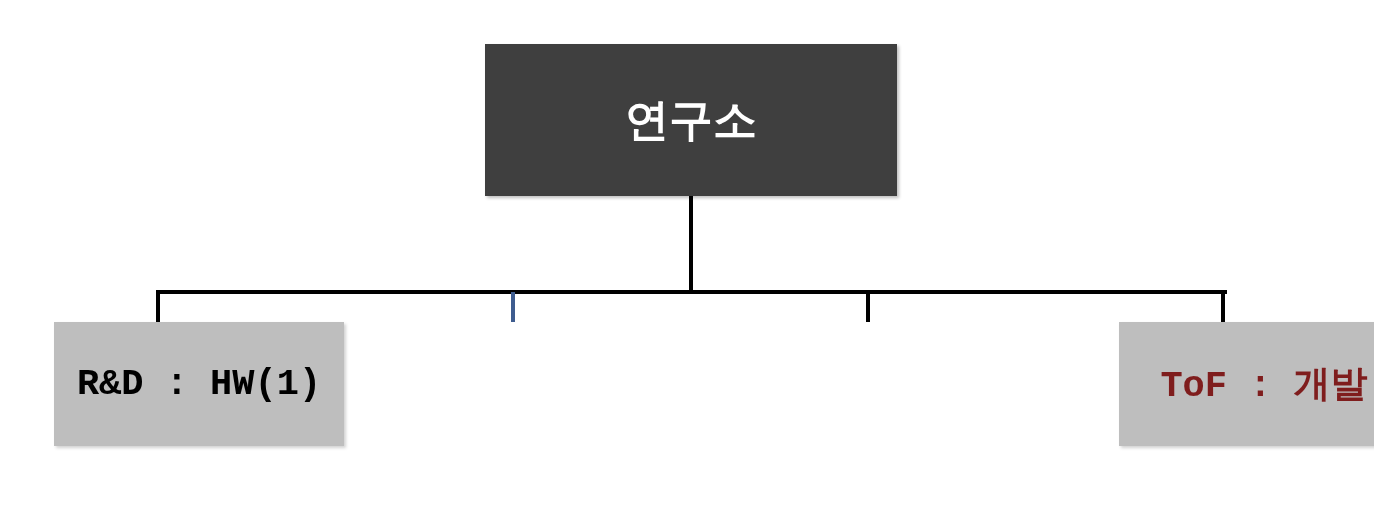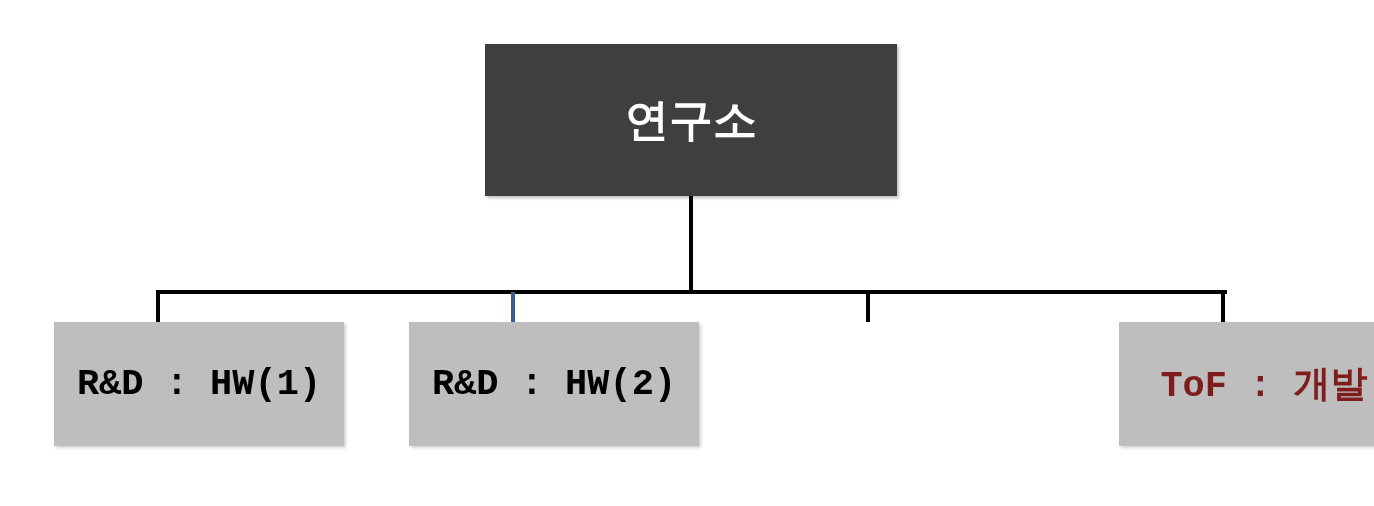--- a/index.html
+++ b/index.html
@@ -58,22 +58,19 @@
 
   <div class="stub s0" style="background: rgb(0, 0, 0);"></div>
   <div class="stub s1" style="background: rgb(62, 92, 143);"></div>
   <div class="stub s2" style="background: rgb(0, 0, 0);"></div>
   <div class="stub s3" style="background: rgb(0, 0, 0);"></div>
 
   <div class="node child c0" style="background: rgb(190, 190, 190); color: rgb(0, 0, 0);">
     <span>R&amp;D : HW(1)</span>
   </div>
 
-  <div class="node child c1" style="background: rgb(190, 190, 190); color: rgb(0, 0, 0);">
-    <span>R&amp;D : HW(2)</span>
-  </div>
 
 
   <div class="node child c3" style="background: rgb(190, 190, 190); color: #7f1d1d;">
     <span>ToF : 개발</span>
   </div>
 
 </div>
 
 </body></html>

